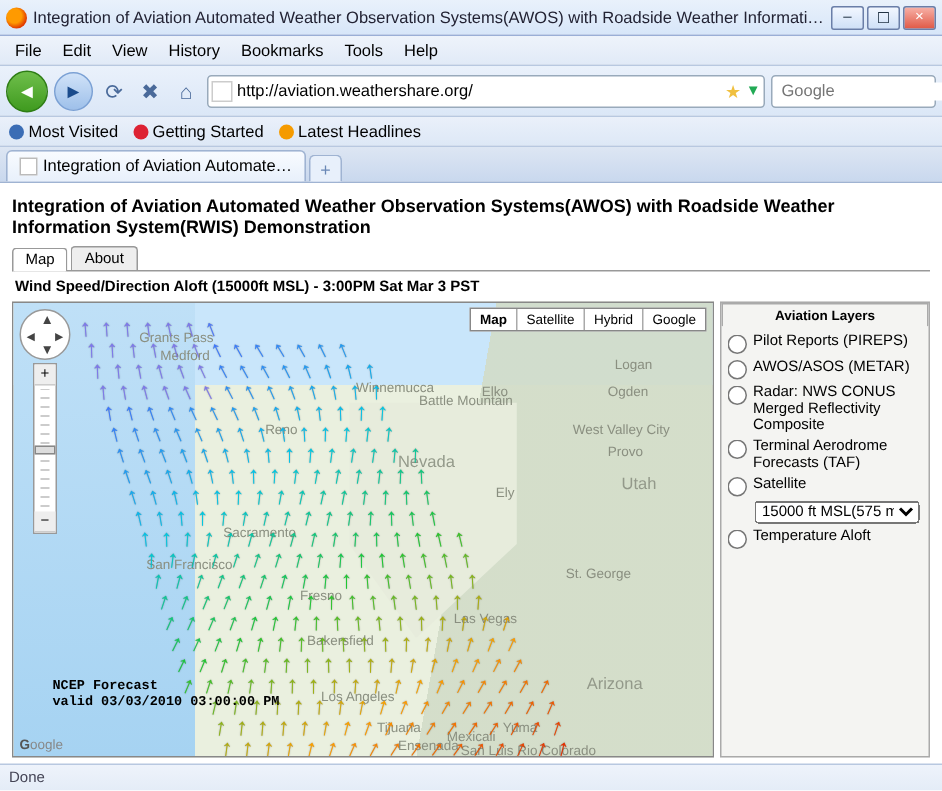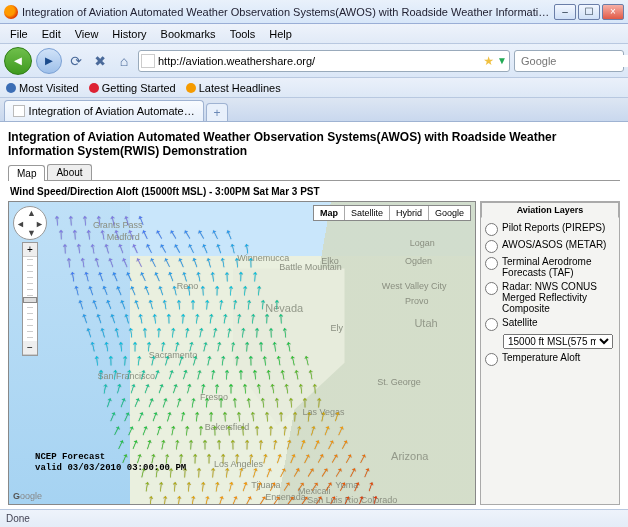--- a/index.html
+++ b/index.html
@@ -593,25 +593,25 @@
           <div class="layer">
             <input type="radio" name="avlayer" style="">
             <label>Pilot Reports (PIREPS)</label>
           </div>
           <div class="layer">
             <input type="radio" name="avlayer" style="">
             <label>AWOS/ASOS (METAR)</label>
           </div>
           <div class="layer">
             <input type="radio" name="avlayer" style="">
-            <label>Terminal Aerodrome Forecasts (TAF)</label>
+            <label>Radar: NWS CONUS Merged Reflectivity Composite</label>
           </div>
           <div class="layer">
             <input type="radio" name="avlayer" style="">
-            <label>Radar: NWS CONUS Merged Reflectivity Composite</label>
+            <label>Terminal Aerodrome Forecasts (TAF)</label>
           </div>
           <div class="layer">
             <input type="radio" name="avlayer" style="">
             <label>Satellite</label>
           </div>
           <div class="subcontrol"><select><option>15000 ft MSL(575 mb)</option></select></div>
           <div class="layer">
             <input type="radio" name="avlayer" style="">
             <label>Temperature Aloft</label>
           </div>

